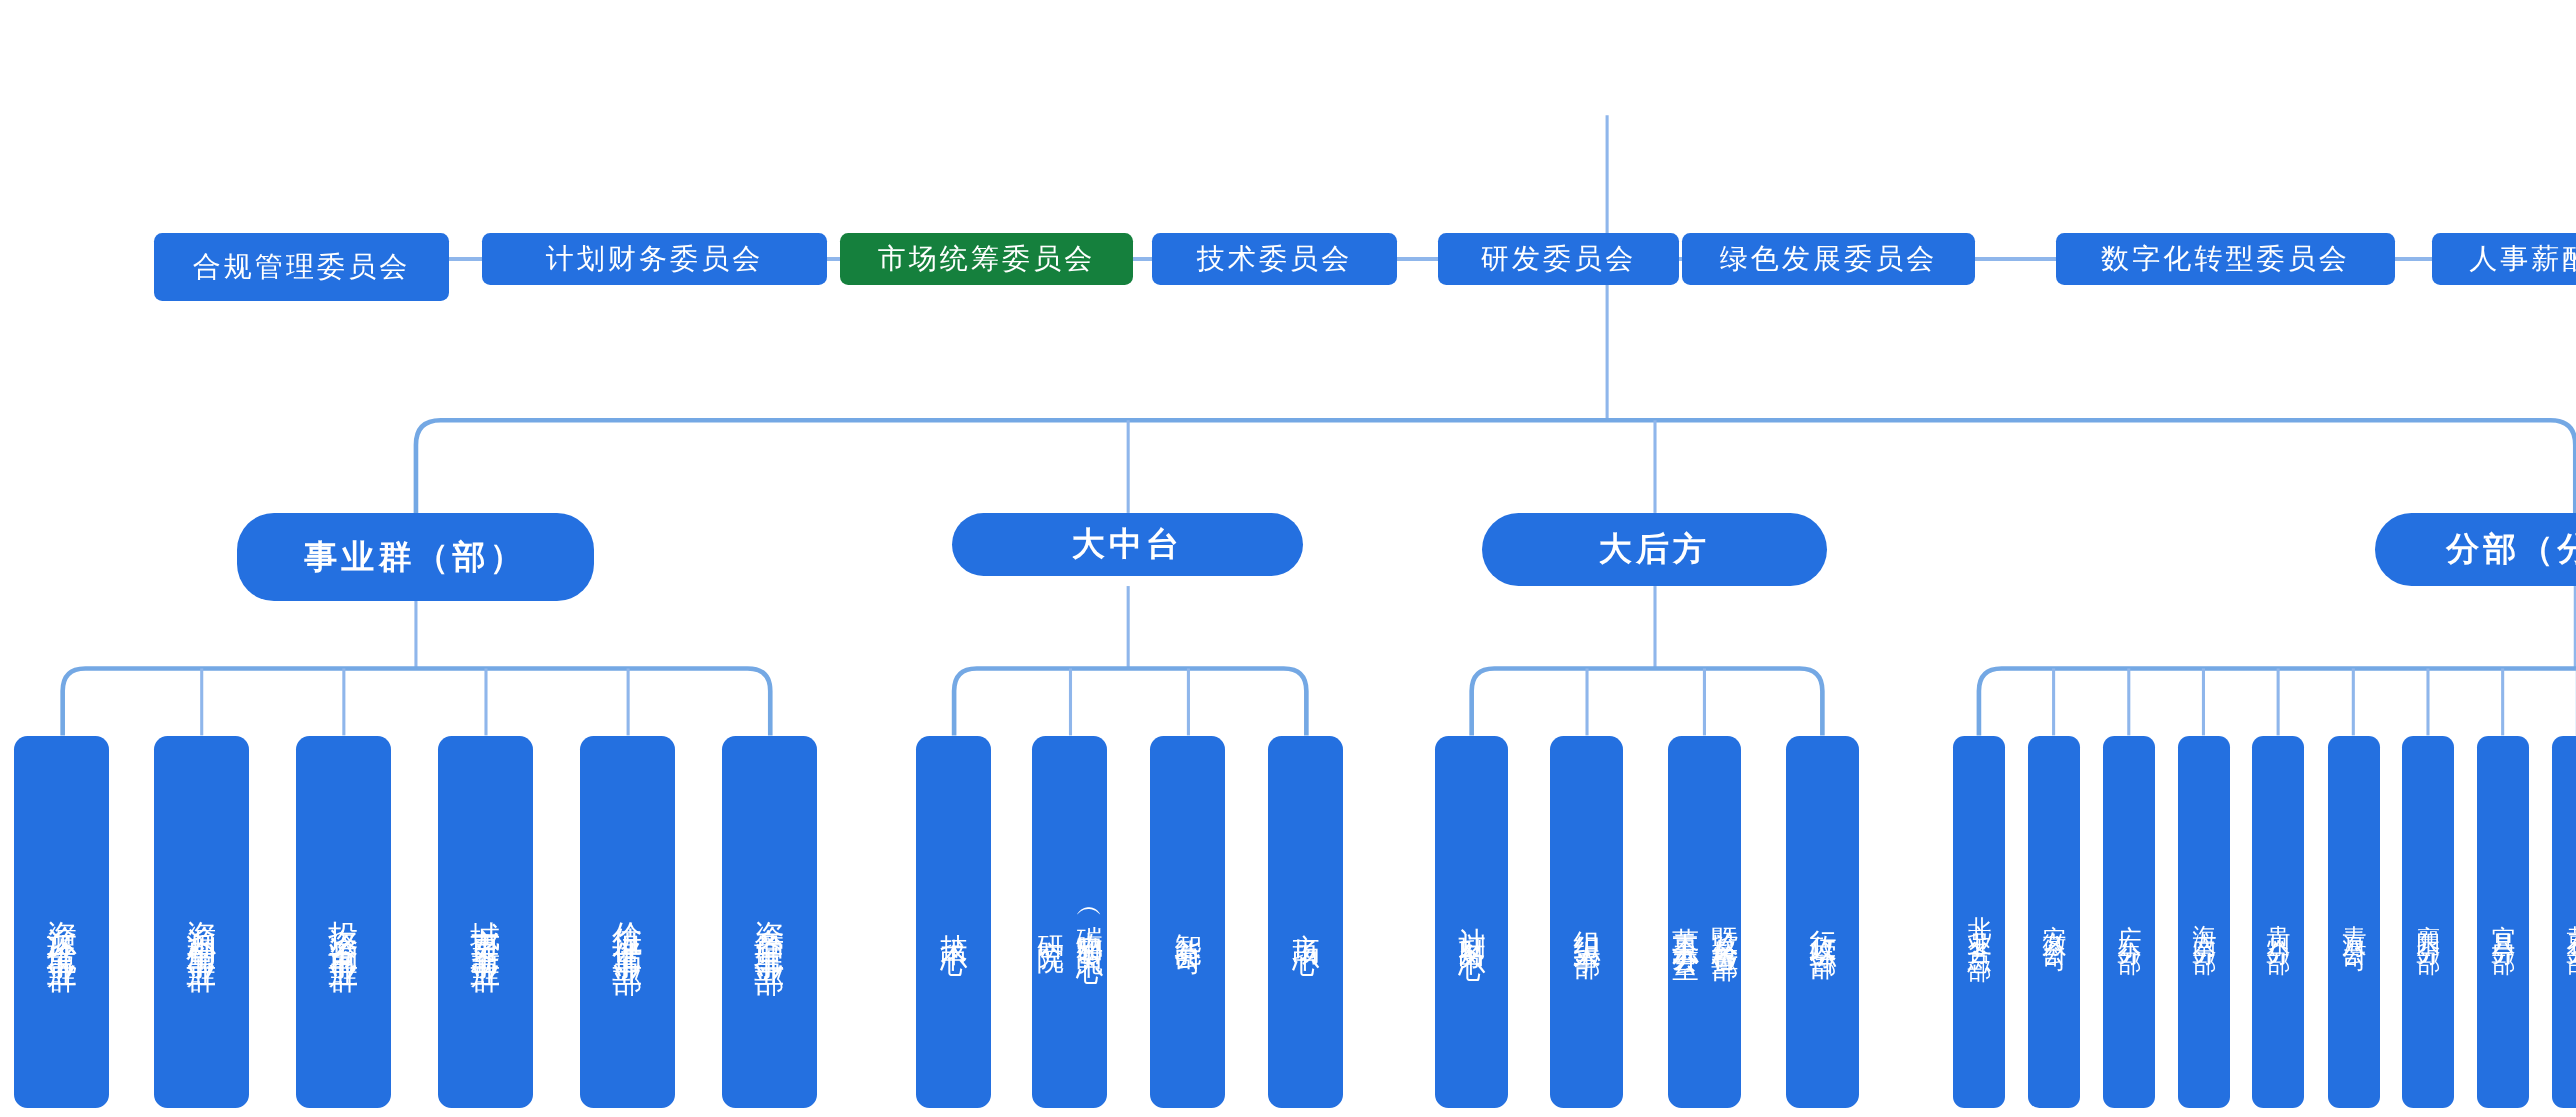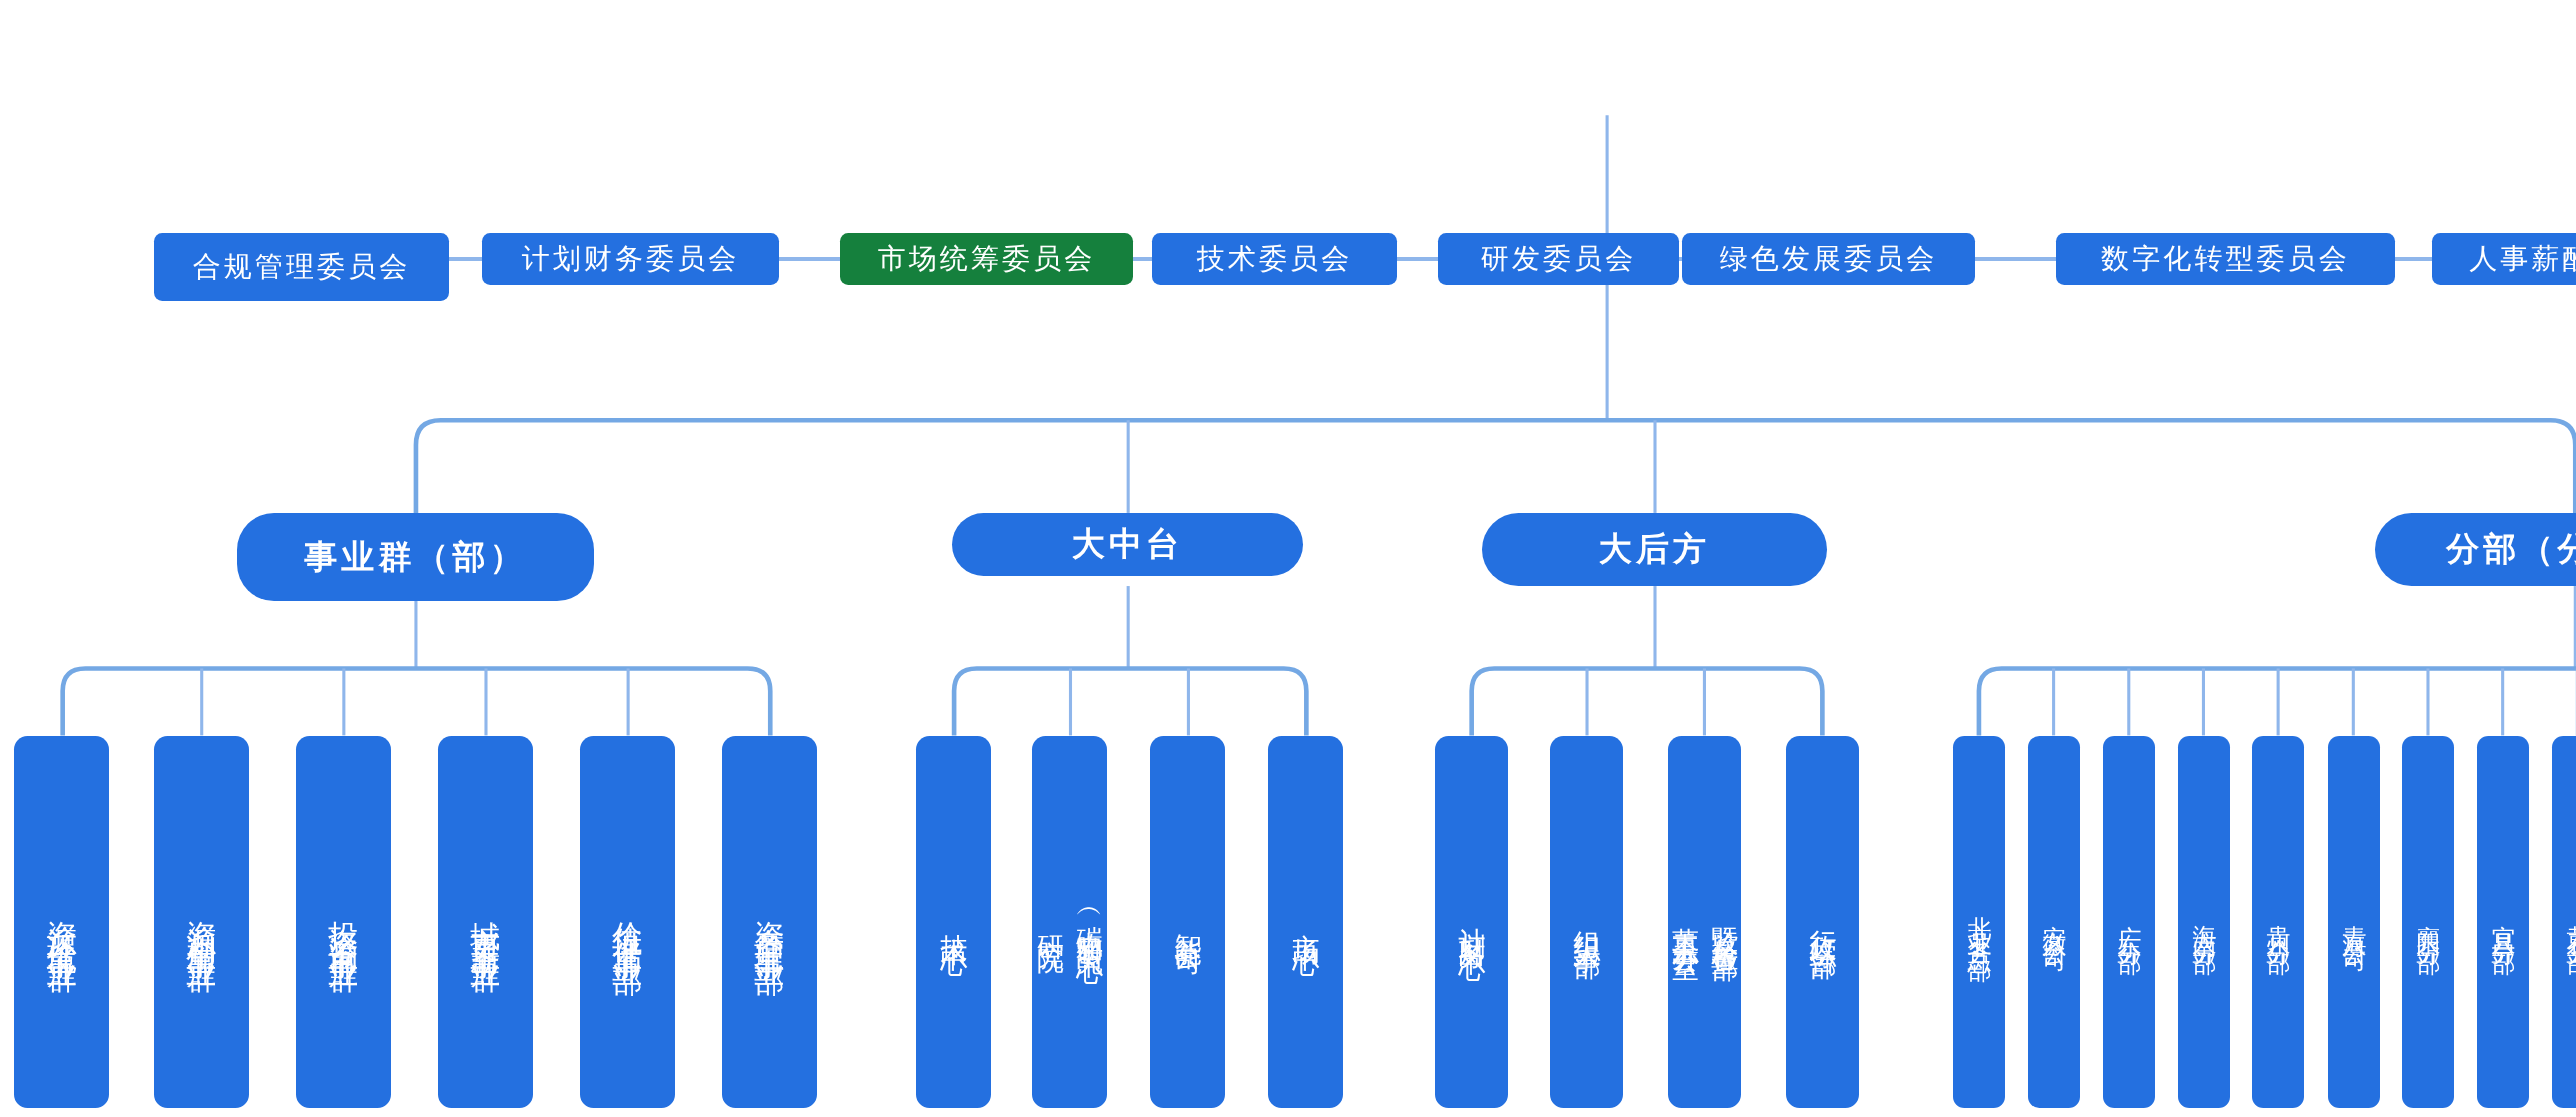--- a/index.html
+++ b/index.html
@@ -64,21 +64,21 @@
       <path d="M 5003 1298 V 1428" stroke="#8FB6EB" stroke-width="6" fill="none"></path>
       <path d="M 5149 1298 V 1428" stroke="#8FB6EB" stroke-width="6" fill="none"></path>
       <path d="M 5294 1298 V 1428" stroke="#8FB6EB" stroke-width="6" fill="none"></path>
       <path d="M 5439 1298 V 1428" stroke="#8FB6EB" stroke-width="6" fill="none"></path>
       <path d="M 5585 1298 V 1428" stroke="#8FB6EB" stroke-width="6" fill="none"></path>
       <path d="M 5730 1298 V 1428" stroke="#8FB6EB" stroke-width="6" fill="none"></path>
       <path d="M 5875 1298 V 1428" stroke="#8FB6EB" stroke-width="6" fill="none"></path>
       <path d="M 6021 1298 V 1428" stroke="#8FB6EB" stroke-width="6" fill="none"></path>
     </svg>
     <div class="node committee" style="left: 154px; top: 233px; width: 295px; height: 68px; border-radius: 8.2px; background: rgb(36, 112, 224); color: rgb(255, 255, 255); font-size: 28px; letter-spacing: 3.1px;">合规管理委员会</div>
-    <div class="node committee" style="left: 482px; top: 233px; width: 297px; height: 52px; border-radius: 8.2px; background: rgb(36, 112, 224); color: rgb(255, 255, 255); font-size: 28px; letter-spacing: 3.1px;">计划财务委员会</div>
+    <div class="node committee" style="left: 482px; top: 233px; width: 345px; height: 52px; border-radius: 8.2px; background: rgb(36, 112, 224); color: rgb(255, 255, 255); font-size: 28px; letter-spacing: 3.1px;">计划财务委员会</div>
     <div class="node committee" style="left: 824px; top: 233px; width: 293px; height: 52px; border-radius: 8.2px; background: #15803d; color: rgb(255, 255, 255); font-size: 28px; letter-spacing: 3.1px; margin-left: 16px;">市场统筹委员会</div>
     <div class="node committee" style="left: 1152px; top: 233px; width: 245px; height: 52px; border-radius: 8.2px; background: rgb(36, 112, 224); color: rgb(255, 255, 255); font-size: 28px; letter-spacing: 3.1px;">技术委员会</div>
     <div class="node committee" style="left: 1438px; top: 233px; width: 241px; height: 52px; border-radius: 8.2px; background: rgb(36, 112, 224); color: rgb(255, 255, 255); font-size: 28px; letter-spacing: 3.1px;">研发委员会</div>
     <div class="node committee" style="left: 1682px; top: 233px; width: 293px; height: 52px; border-radius: 8.2px; background: rgb(36, 112, 224); color: rgb(255, 255, 255); font-size: 28px; letter-spacing: 3.1px;">绿色发展委员会</div>
     <div class="node committee" style="left: 2056px; top: 233px; width: 339px; height: 52px; border-radius: 8.2px; background: rgb(36, 112, 224); color: rgb(255, 255, 255); font-size: 28px; letter-spacing: 3.1px;">数字化转型委员会</div>
     <div class="node committee" style="left: 2432px; top: 233px; width: 292px; height: 52px; border-radius: 8.2px; background: rgb(36, 112, 224); color: rgb(255, 255, 255); font-size: 28px; letter-spacing: 3.1px;">人事薪酬委员会</div>
     <div class="node pill" style="left: 237px; top: 513px; width: 357px; height: 88px; border-radius: 37px; background: rgb(36, 112, 224); color: rgb(255, 255, 255); font-size: 33px; letter-spacing: 4.1px;">事业群（部）</div>
     <div class="node pill" style="left: 952px; top: 513px; width: 351px; height: 63px; border-radius: 37px; background: rgb(36, 112, 224); color: rgb(255, 255, 255); font-size: 33px; letter-spacing: 4.1px;">大中台</div>
     <div class="node pill" style="left: 1482px; top: 513px; width: 345px; height: 73px; border-radius: 37px; background: rgb(36, 112, 224); color: rgb(255, 255, 255); font-size: 33px; letter-spacing: 4.1px;">大后方</div>
     <div class="node pill" style="left: 2375px; top: 513px; width: 402px; height: 73px; border-radius: 37px; background: rgb(36, 112, 224); color: rgb(255, 255, 255); font-size: 33px; letter-spacing: 4.1px;">分部（分公司）</div>

